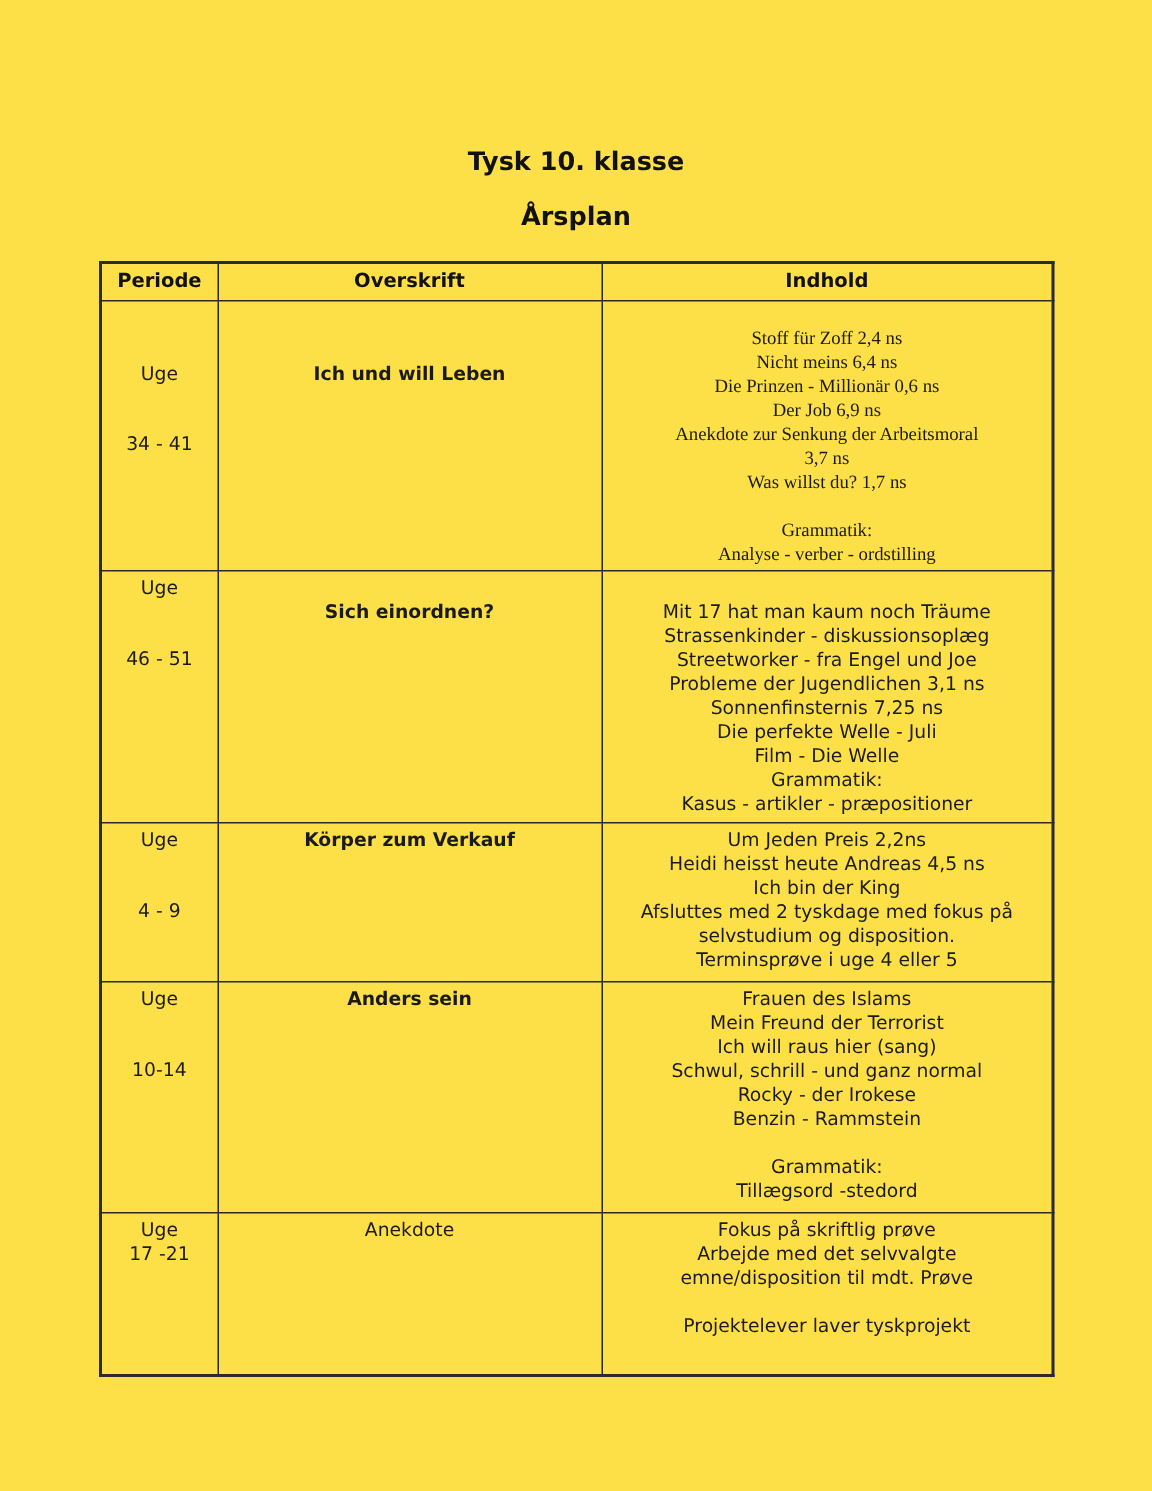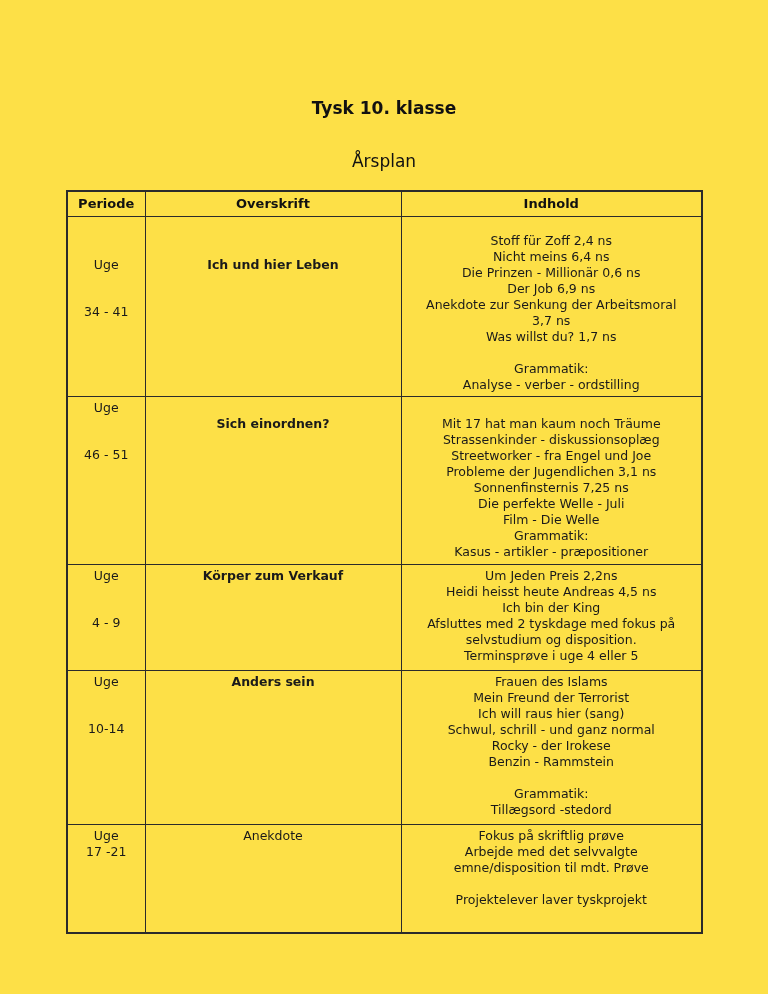--- a/index.html
+++ b/index.html
@@ -22,23 +22,23 @@
     padding-top: 97px;
   }
   .doc-title {
     font-size: 17px;
     font-weight: bold;
     line-height: 23px;
     color: #111111;
   }
   .doc-subtitle {
     font-size: 17px;
-    font-weight: normal;
+    font-weight: bold;
     line-height: 23px;
-    margin-top: 30px;
+    margin-top: 14px;
     color: #111111;
   }
   table.plan {
     margin: 17px 0 0 66px;
     width: 635px;
     border-collapse: collapse;
     table-layout: fixed;
     border: 2px solid #2b2b2b;
   }
   table.plan col.c1 { width: 78px; }
@@ -65,21 +65,21 @@
   tr.r0 { height: 174px; }
   tr.r1 { height: 168px; }
   tr.r2 { height: 106px; }
   tr.r3 { height: 154px; }
   tr.r4 { height: 108px; }
   .c-indhold { white-space: pre-line; }
   .bold { font-weight: bold; }
   .weeks { margin-top: 31px; }
   .weeks.tight { margin-top: 0; }
   tr.r0 td.c-periode, tr.r0 td.c-overskrift { padding-top: 40px; }
-  tr.r0 td.c-indhold { padding-top: 16px; }
+  tr.r0 td.c-indhold { padding-top: 16px; font-family: Liberation Serif, serif; }
   tr.r1 td.c-overskrift, tr.r1 td.c-indhold { padding-top: 19px; }
 </style>
 </head>
 <body>
 
 <div class="page">
 
   <div class="titles">
     <div class="doc-title">Tysk 10. klasse</div>
     <div class="doc-subtitle">Årsplan</div>
@@ -96,21 +96,21 @@
       <th>Periode</th>
       <th>Overskrift</th>
       <th>Indhold</th>
     </tr>
 
     <tr class="r0">
       <td class="c-periode">
         <div>Uge</div>
         <div class="weeks">34 - 41</div>
       </td>
-      <td class="c-overskrift bold">Ich und hier Leben</td>
+      <td class="c-overskrift bold">Ich und will Leben</td>
       <td class="c-indhold">Stoff für Zoff 2,4 ns
 Nicht meins 6,4 ns
 Die Prinzen - Millionär 0,6 ns
 Der Job 6,9 ns
 Anekdote zur Senkung der Arbeitsmoral
 3,7 ns
 Was willst du? 1,7 ns
 
 Grammatik:
 Analyse - verber - ordstilling</td>

